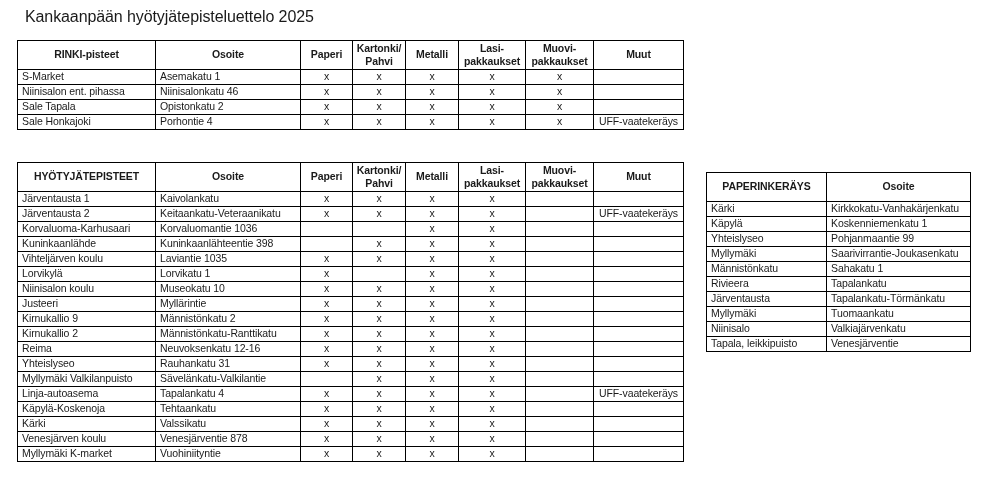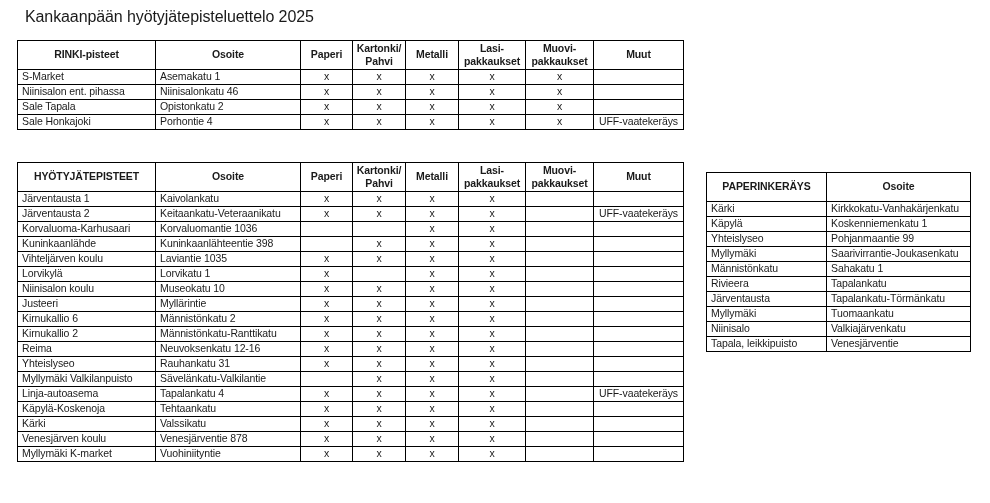--- a/index.html
+++ b/index.html
@@ -235,21 +235,21 @@
           <td class="left">Justeeri</td>
           <td class="left">Myllärintie</td>
           <td class="center">x</td>
           <td class="center">x</td>
           <td class="center">x</td>
           <td class="center">x</td>
           <td class="center"></td>
           <td class="center"></td>
         </tr>
         <tr>
-          <td class="left">Kirnukallio 6</td>
+          <td class="left">Kirnukallio 9</td>
           <td class="left">Männistönkatu 2</td>
           <td class="center">x</td>
           <td class="center">x</td>
           <td class="center">x</td>
           <td class="center">x</td>
           <td class="center"></td>
           <td class="center"></td>
         </tr>
         <tr>
           <td class="left">Kirnukallio 2</td>

